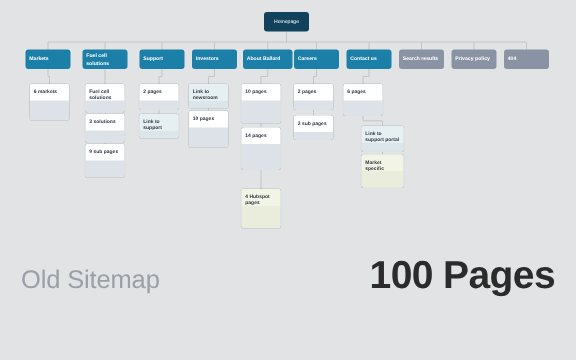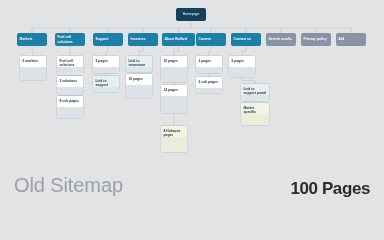--- a/index.html
+++ b/index.html
@@ -105,29 +105,29 @@
   .card.tint-blue .head { background: #e6eff1; }
   .card.tint-blue .body { background: #dbe6ea; }
   .card.tint-green .head { background: #f2f4e6; }
   .card.tint-green .body { background: #eaeddc; }
 
   
   .footer-left {
     position: absolute;
     left: 14px;
     bottom: 16px;
-    font-size: 20px;
+    font-size: 17px;
     color: #9aa0a8;
     letter-spacing: -.1px;
   }
   .footer-right {
     position: absolute;
     right: 14px;
     bottom: 14px;
-    font-size: 17px;
+    font-size: 26px;
     font-weight: bold;
     color: #2b2b2b;
     letter-spacing: -.4px;
   }
 </style>
 </head>
 <body>
 
 <div id="canvas">
 

